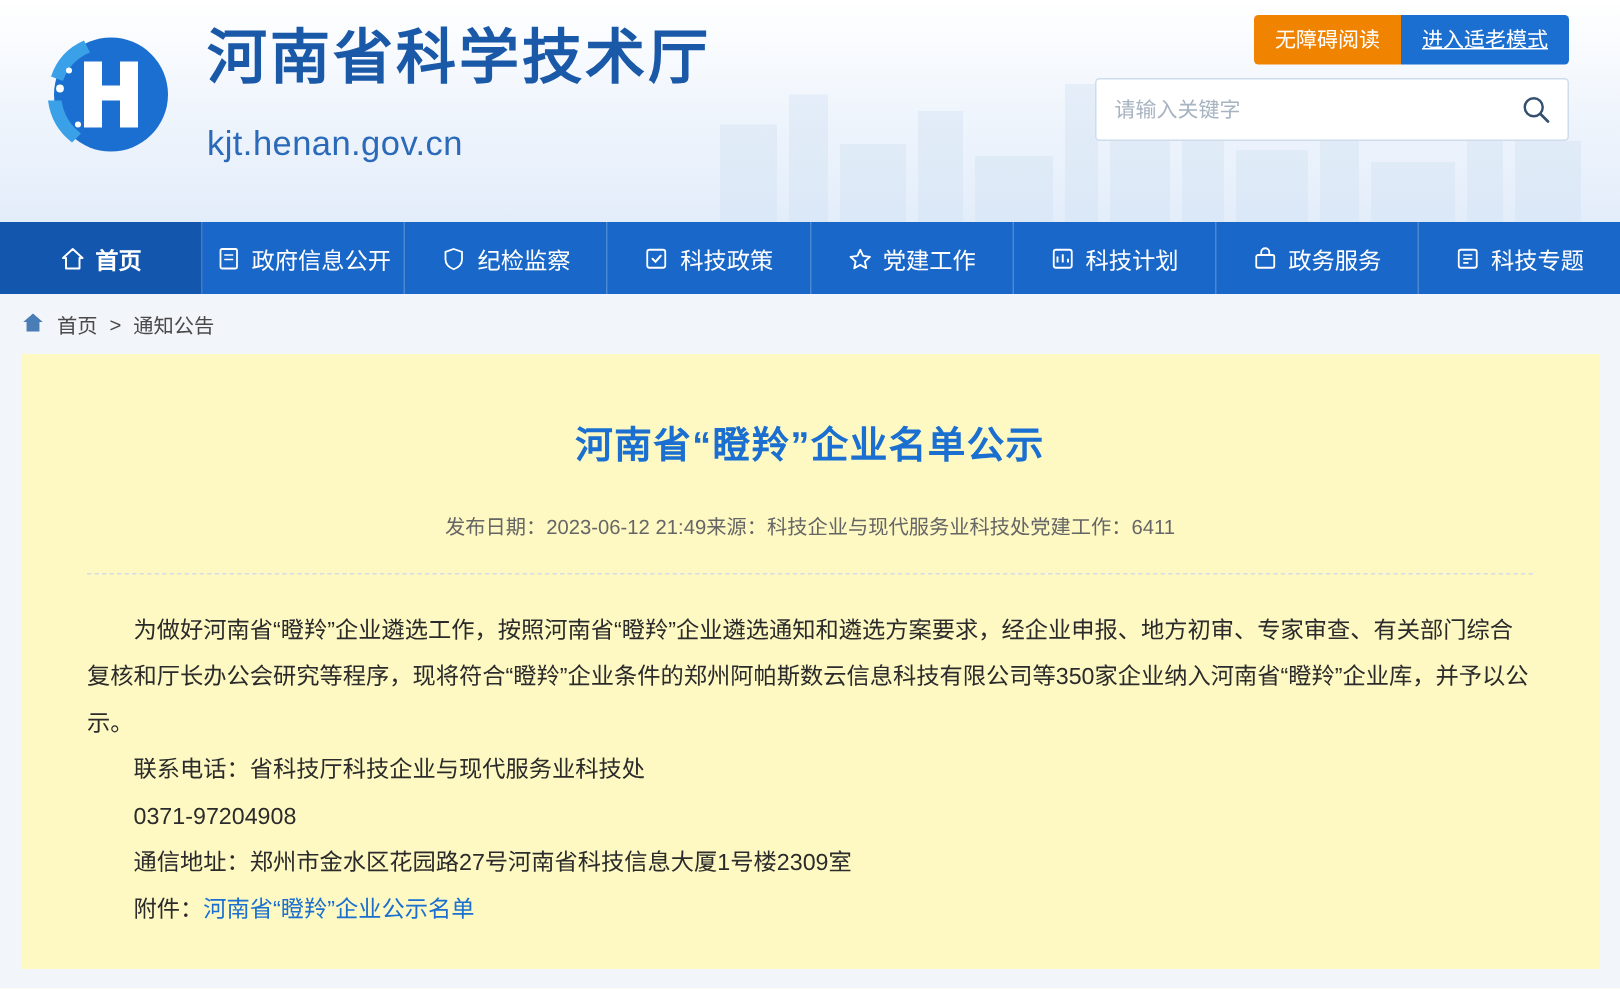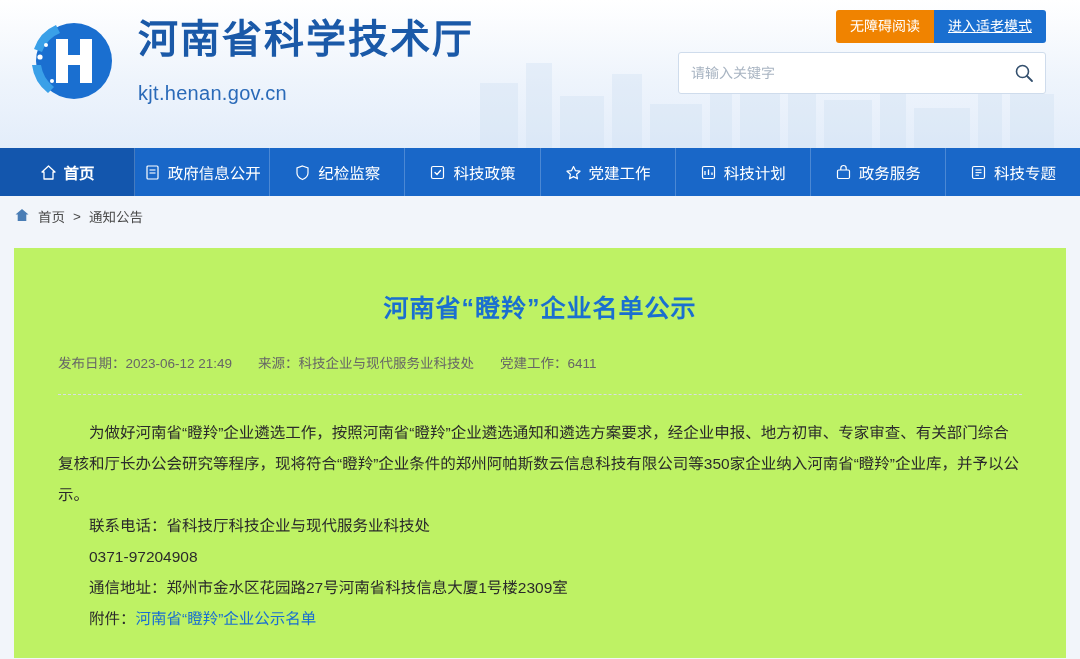--- a/index.html
+++ b/index.html
@@ -28,40 +28,40 @@
     position: absolute; left: 26px; top: 16px;
     display: flex; align-items: center; gap: 16px;
   }
   .logo-mark { width: 96px; height: 84px; }
   .logo-text { display: flex; flex-direction: column; justify-content: center; }
   .logo-title {
     font-size: 40px; font-weight: bold; color: #1a59a8;
     letter-spacing: 2px; line-height: 1.15;
   }
   .logo-url {
-    font-size: 20px; color: #2a6ab8; margin-top: 20px; letter-spacing: .3px;
+    font-size: 23px; color: #2a6ab8; margin-top: 20px; letter-spacing: .3px;
   }
 
   .top-buttons {
     position: absolute; right: 34px; top: 10px;
     display: flex; gap: 0; border-radius: 12px;
   }
   .btn-accessibility {
     background: #f08300; color: #fff; font-size: 14px;
     padding: 8px 14px; border-radius: 3px 0 0 3px; cursor: pointer;
     border: none; line-height: 1.2;
   }
   .btn-elder {
     background: #1a6fd0; color: #fff; font-size: 14px;
     padding: 8px 14px; border-radius: 0 3px 3px 0; cursor: pointer;
     border: none; line-height: 1.2; text-decoration: underline;
   }
   .search-box {
     position: absolute; right: 34px; top: 52px;
-    width: 368px; height: 42px;
+    width: 316px; height: 42px;
     background: #fff; border: 1px solid #cfdcec; border-radius: 3px;
     display: flex; align-items: center;
   }
   .search-input {
     flex: 1; border: none; outline: none; background: transparent;
     font-size: 14px; color: #333; padding: 0 12px;
     font-family: "Liberation Sans", "DejaVu Sans", sans-serif;
   }
   .search-input::placeholder { color: #a8b4c2; }
   .search-icon-btn {
@@ -87,30 +87,30 @@
   
   .breadcrumb {
     height: 40px; display: flex; align-items: center;
     padding-left: 14px; gap: 8px;
     font-size: 13.5px; color: #4a4a4a; background: #f2f5fa;
   }
   .breadcrumb a { color: #4a4a4a; text-decoration: none; }
 
   
   .article-wrap {
-    margin: 12px 14px; background: #bef264; min-height: 410px;
+    margin: 0 14px; background: #fef9c3; min-height: 410px;
     padding: 34px 44px 0 44px;
   }
   .article-title {
     text-align: center; color: #1a6fd0; font-size: 25px; font-weight: bold;
     letter-spacing: 1px; margin: 6px 0 0 0;
   }
   .article-meta {
     text-align: center; color: #666; font-size: 13.5px;
-    margin-top: 28px; display: flex; gap: 26px;
+    margin-top: 28px; display: flex; justify-content: center; 
   }
   .meta-item { white-space: nowrap; }
   .divider {
     border-top: 1px dashed #d7dde5; margin: 22px 0 0 0;
   }
   .article-body {
     font-size: 15.5px; color: #2b2b2b; line-height: 31px;
     padding-top: 22px;
   }
   .article-body p { margin: 0; }

